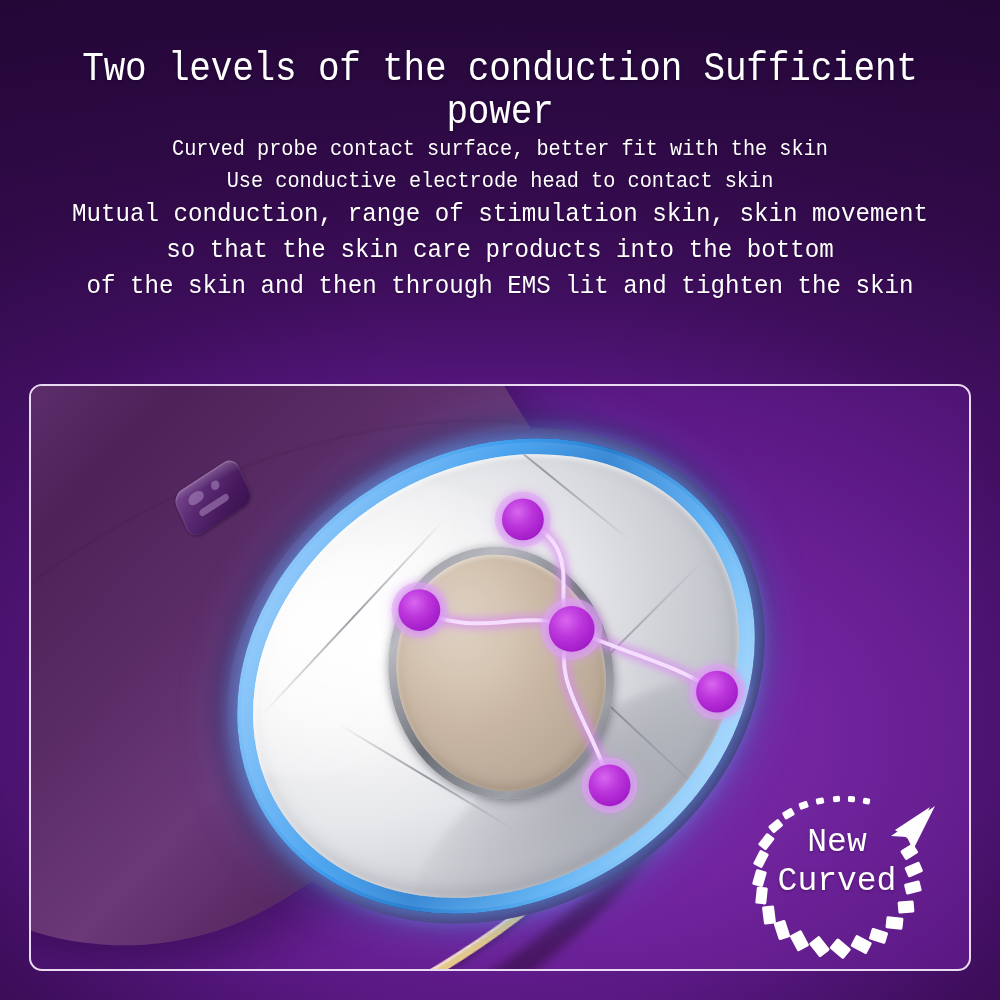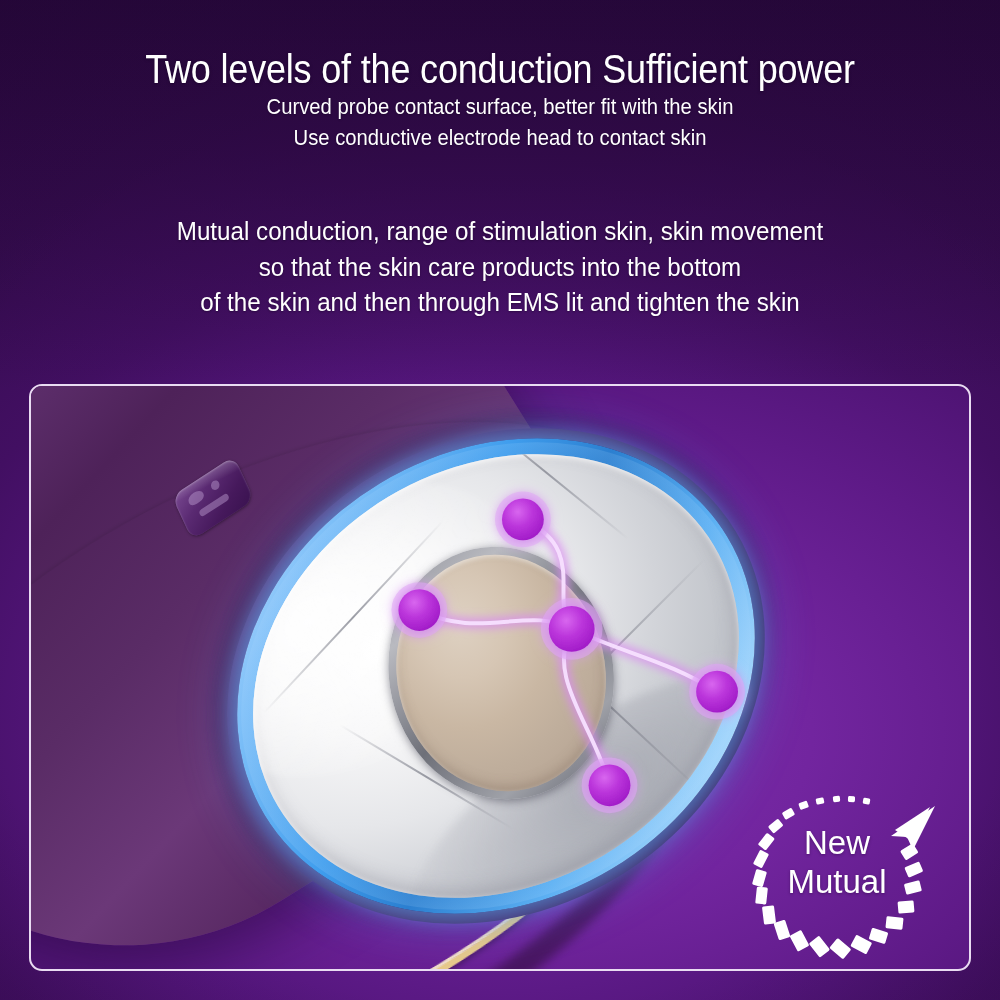--- a/index.html
+++ b/index.html
@@ -5,21 +5,21 @@
   html, body {
     margin: 0;
     padding: 0;
     background: #2b0a3d;
   }
   #page {
     position: relative;
     width: 1000px;
     height: 1000px;
     overflow: hidden;
-    font-family: Liberation Sans, sans-serif;
+    font-family: Liberation Mono, monospace;
     background: #14532d;
   }
 
   
   .bg-base {
     position: absolute;
     inset: 0;
     background:
       radial-gradient(ellipse 78% 62% at 50% 72%, #7a2aa8 0%, #6a2198 26%, #54167c 54%, #420f62 76%, #370c52 100%);
   }
@@ -56,21 +56,21 @@
   }
   .sub-line {
     font-size: 22px;
     line-height: 1.42;
     font-weight: 400;
     transform: scaleX(0.92);
     transform-origin: center;
     text-shadow: 0 1px 2px rgba(20,0,34,0.45);
   }
   .sub-block { }
-  .body-block { margin-top: 60px; }
+  .body-block { }
   .body-line {
     font-size: 26px;
     line-height: 1.38;
     font-weight: 400;
     transform: scaleX(0.93);
     transform-origin: center;
     text-shadow: 0 1px 2px rgba(20,0,34,0.45);
   }
 
   
@@ -454,18 +454,18 @@
           <rect x="168" y="93" width="16" height="11" rx="1.5" transform="rotate(166 176 98)"></rect>
           <rect x="169" y="75" width="16" height="11" rx="1.5" transform="rotate(157 177 80)"></rect>
           <rect x="166" y="57" width="15" height="11" rx="1.5" transform="rotate(148 173 62)"></rect>
 
           <path d="M154,46 L198,16 L176,60 L170,47 Z"></path>
           <path d="M158,40 L193,17 L176,52 Z"></path>
         </g>
       </svg>
       <div class="badge-text">
         <span class="l1">New</span>
-        <span class="l2">Mutual</span>
+        <span class="l2">Curved</span>
       </div>
     </div>
 
   </div>
 </div>
 
 </body></html>

